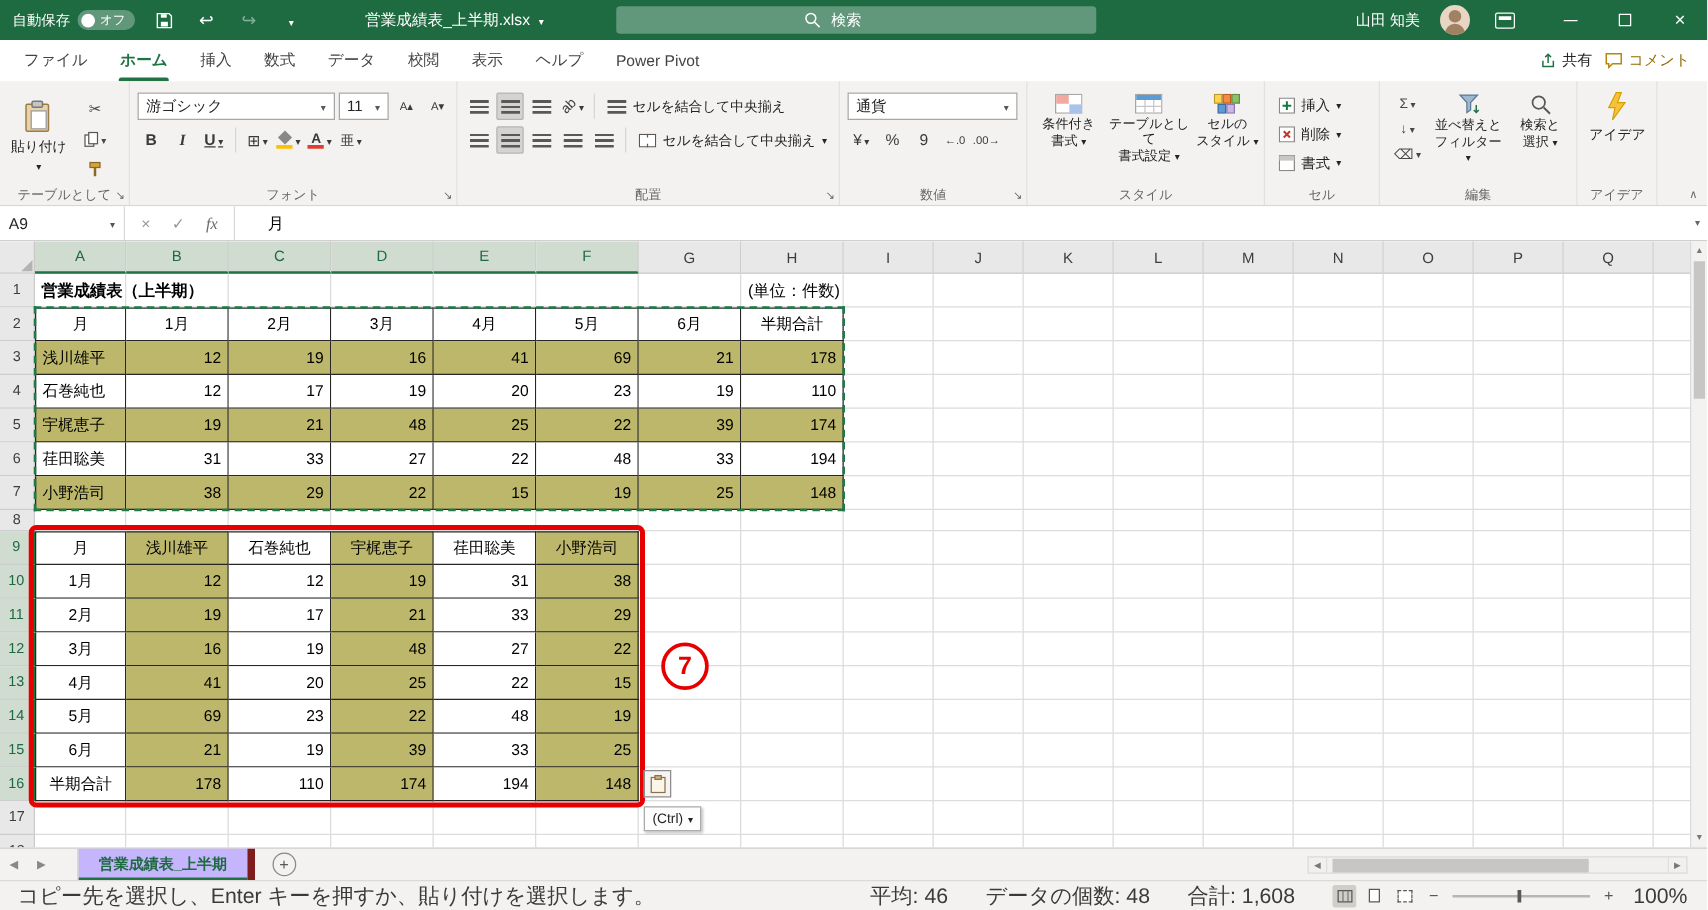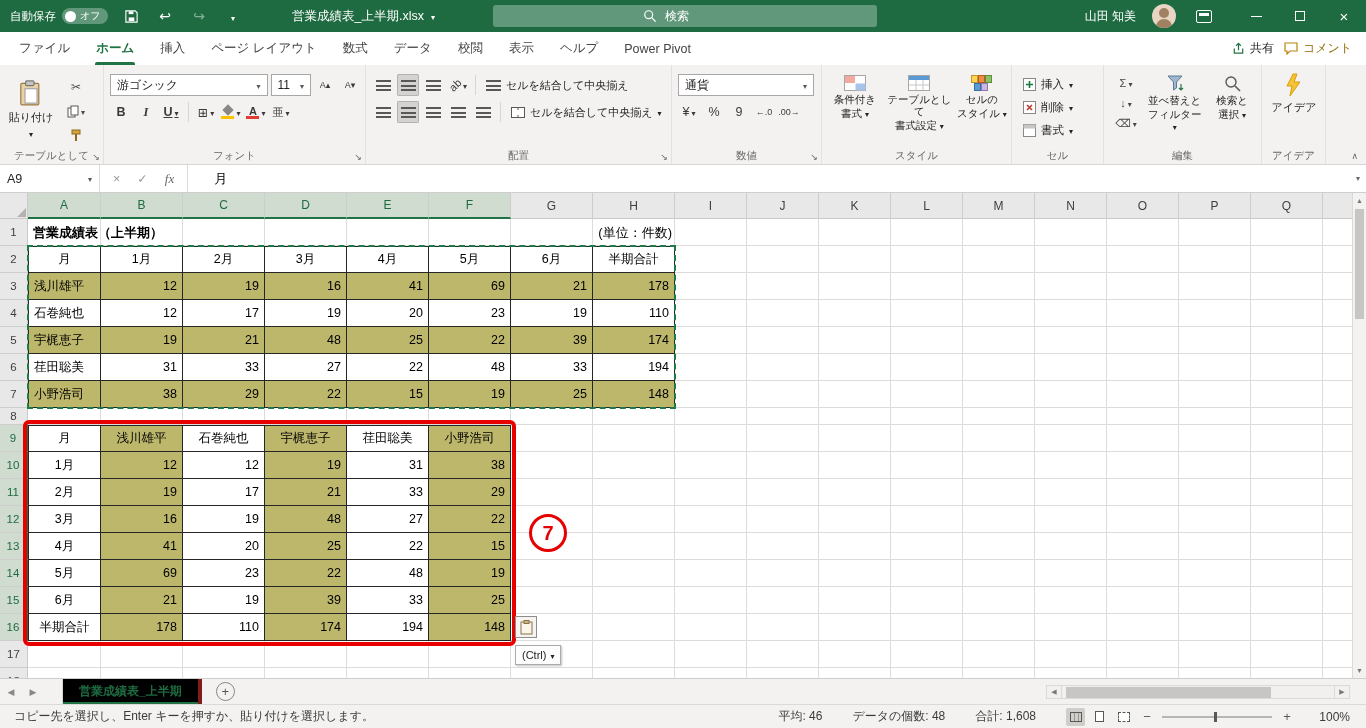--- a/index.html
+++ b/index.html
@@ -109,31 +109,31 @@
 .arru::after{content:"▲";}
 .arrd::after{content:"▼";}
 .arrl::after{content:"◀";}
 .arrr::after{content:"▶";}
 .vthumb{position:absolute;left:2px;right:2px;top:16px;height:110px;background:#C8C6C4;}
 .vbot{position:absolute;bottom:0;left:0;right:0;}
 
 
 .sheetbar{position:absolute;top:678px;left:0;right:0;height:26px;background:#F3F2F1;display:flex;align-items:center;border-top:1px solid #D0CECC;}
 .snav{width:22px;text-align:center;color:#8A8886;font-size:9px;}
-.stab{height:100%;background:#000000;display:flex;align-items:center;padding:0 16px;font-size:12px;color:#1E6B41;font-weight:700;border-left:1px solid #D8D6D4;border-right:4px solid #7f1d1d;position:relative;margin-left:18px;white-space:nowrap;}
+.stab{height:100%;background:#c4b5fd;display:flex;align-items:center;padding:0 16px;font-size:12px;color:#1E6B41;font-weight:700;border-left:1px solid #D8D6D4;border-right:6px solid #7f1d1d;position:relative;margin-left:18px;white-space:nowrap;}
 .stab::after{content:"";position:absolute;left:0;right:0;bottom:0;height:2px;background:#217346;}
 .addtab{width:19px;height:19px;margin-left:14px;border-radius:50%;border:1px solid #8A8886;display:flex;align-items:center;justify-content:center;color:#5A5856;font-size:13px;}
 .addtab::after{content:"+";line-height:1;}
 .hsb{margin-left:auto;margin-right:16px;display:flex;align-items:center;height:14px;}
 .harr{width:16px;height:14px;background:#F1F0EF;border:1px solid #DCDAD8;display:flex;align-items:center;justify-content:center;font-size:7px;color:#7A7876;}
 .htrack{width:272px;height:14px;background:#F1F0EF;border-top:1px solid #DCDAD8;border-bottom:1px solid #DCDAD8;position:relative;}
 .hthumb{position:absolute;left:4px;top:1px;height:11px;width:205px;background:#C8C6C4;}
 
 
-.statusbar{position:absolute;top:704px;left:0;right:0;height:24px;background:#F3F2F1;border-top:1px solid #DCDAD8;display:flex;align-items:center;font-size:12px;color:#3B3A39;}
+.statusbar{position:absolute;top:704px;left:0;right:0;height:24px;background:#F3F2F1;border-top:1px solid #DCDAD8;display:flex;align-items:center;font-size:17px;color:#3B3A39;}
 .smsg{padding-left:14px;white-space:nowrap;}
 .sright{margin-left:auto;display:flex;align-items:center;}
 .sstat{margin-right:30px;white-space:nowrap;}
 .vicon{width:19px;height:18px;display:flex;align-items:center;justify-content:center;margin-right:5px;border-radius:2px;}
 .vicon.selv{background:#D0CECB;}
 .ic-norm{width:12px;height:10px;border:1px solid #5A5856;background:repeating-linear-gradient(to right,transparent 0 3px,#9A9896 3px 4px);}
 .ic-page{width:9px;height:11px;border:1px solid #5A5856;background:#fff;}
 .ic-brk{width:12px;height:10px;border:1px dashed #5A5856;background:#fff;}
 .zbtn{width:18px;text-align:center;font-size:13px;color:#5A5856;}
 .minus::after{content:"−";}
@@ -198,21 +198,20 @@
           <span class="closex">×</span>
         </span>
     </div>
   </div>
 
   <div class="tabsbar">
     <div style="display:flex">
         <div class="tab">ファイル</div>
         <div class="tab active">ホーム</div>
         <div class="tab">挿入</div>
-        <div class="tab">ページ レイアウト</div>
         <div class="tab">数式</div>
         <div class="tab">データ</div>
         <div class="tab">校閲</div>
         <div class="tab">表示</div>
         <div class="tab">ヘルプ</div>
         <div class="tab">Power Pivot</div>
       </div>
     <div class="tab-actions">
       <span class="actbtn">
         <svg width="13" height="13" viewBox="0 0 14 14">

